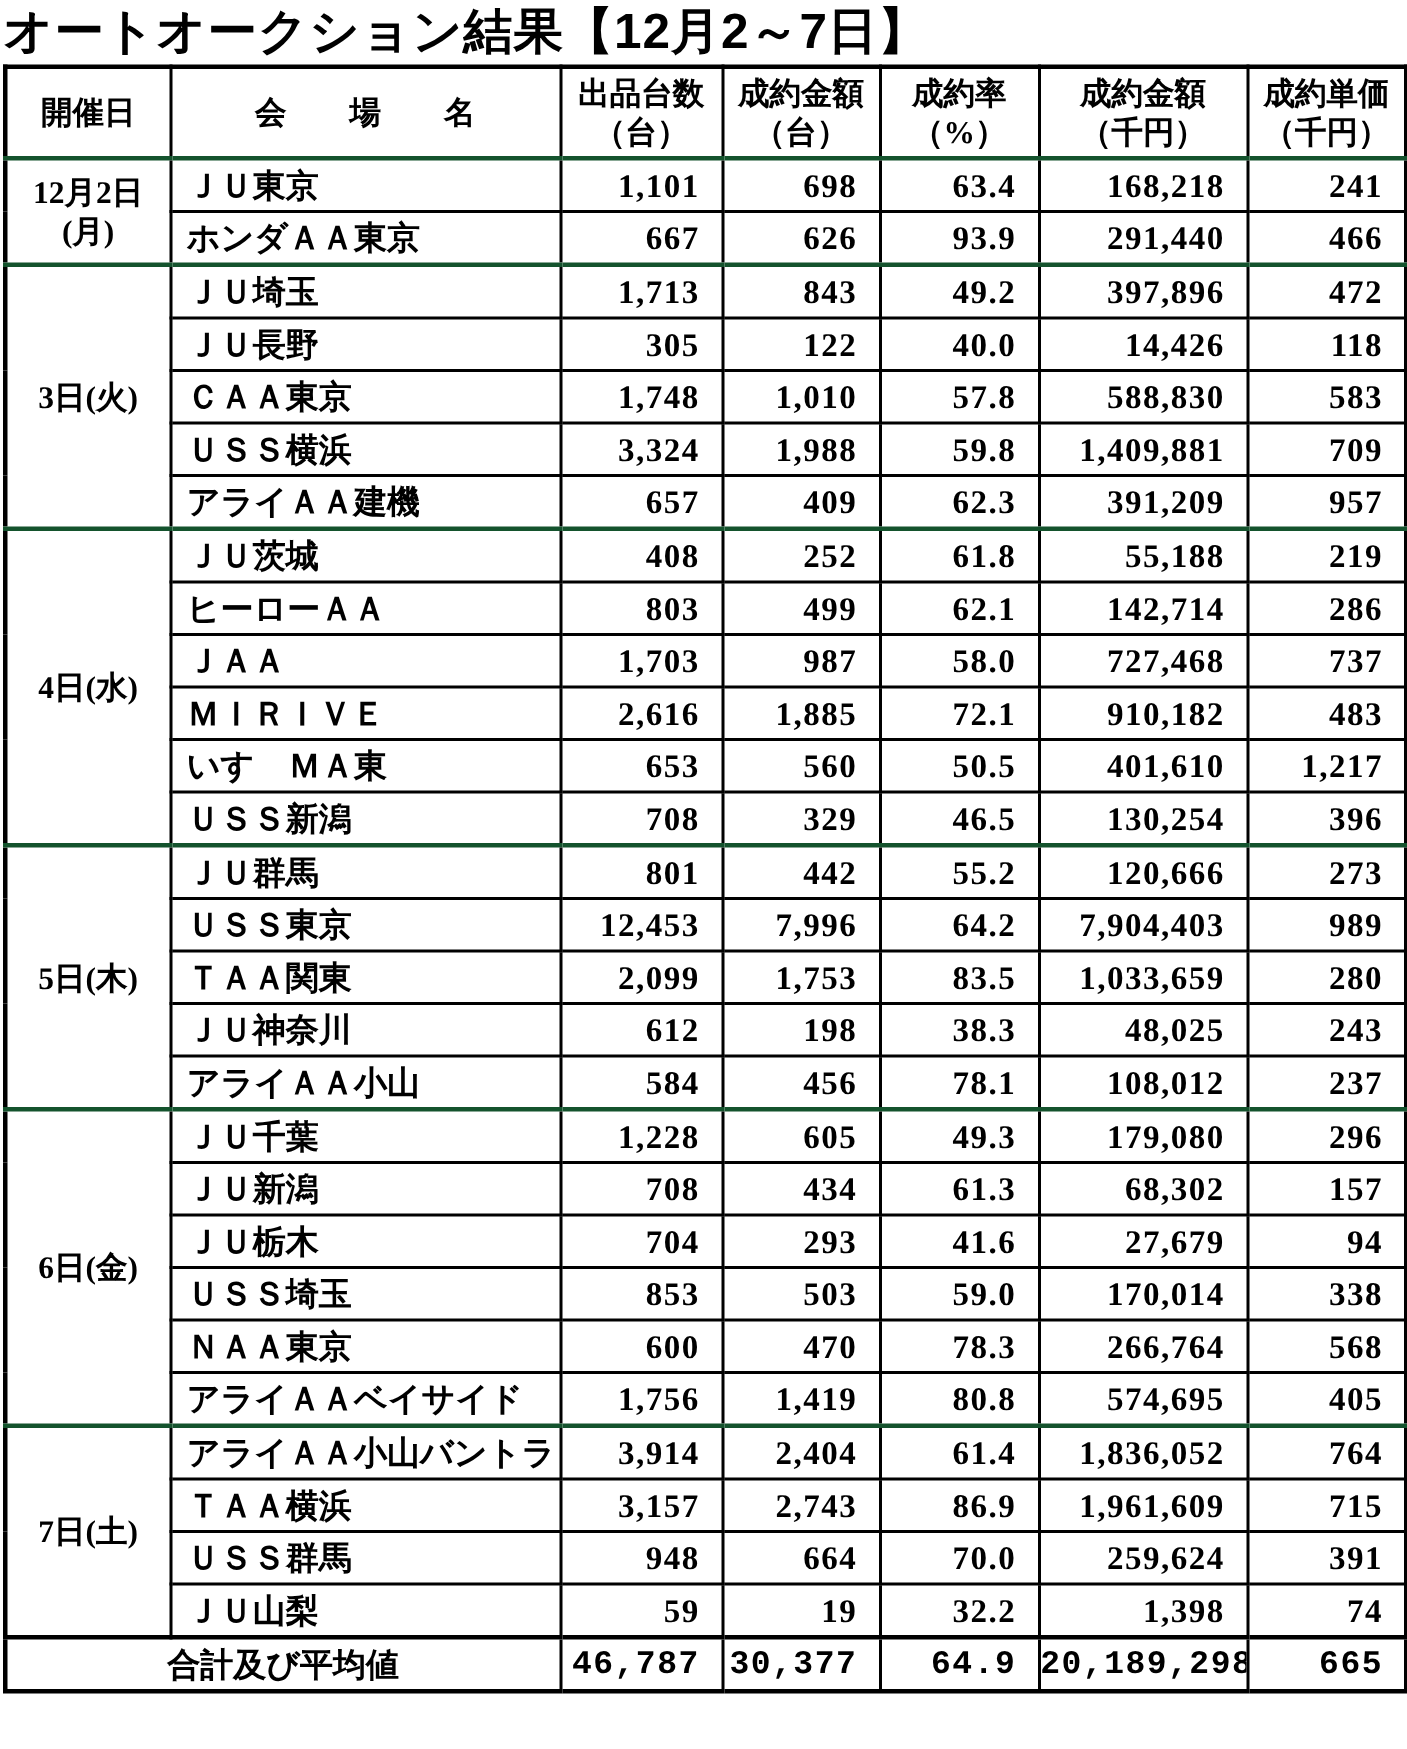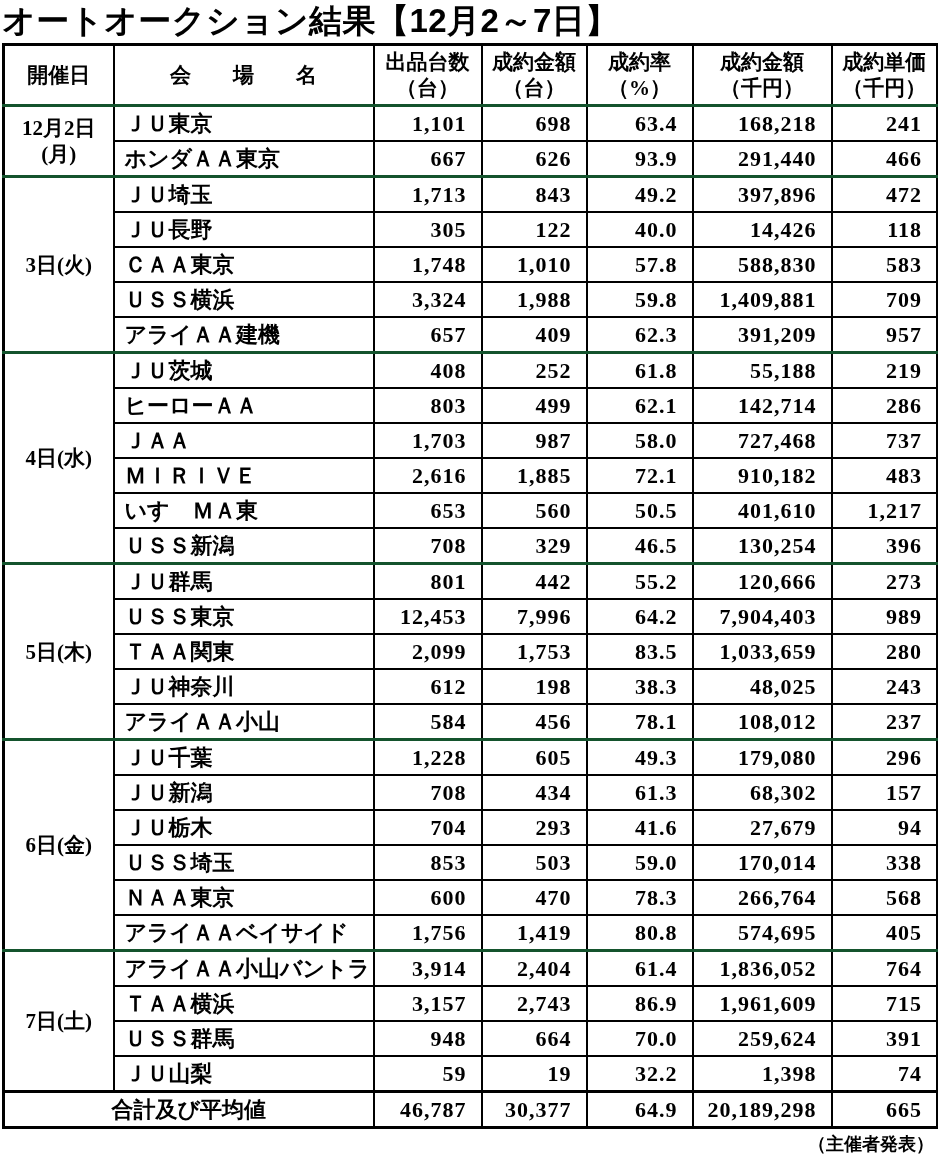--- a/index.html
+++ b/index.html
@@ -70,21 +70,21 @@
   .venue-cell {
     text-align: left;
     padding-left: 10px;
   }
   .num-cell {
     text-align: right;
     padding-right: 14px;
     letter-spacing: 1px;
   }
   tr.group-start td { border-top: 3px solid #14532d; }
-  tfoot td { border-top: 3px solid #000; border-bottom: 3px solid #000; }
+  tfoot td { border-top: 3px solid #000; border-bottom: 3px solid #000; font-family: Liberation Mono, monospace; }
   .total-label { text-align: center; }
   .footer-note {
     font-family: "Liberation Sans", sans-serif;
     font-weight: bold;
     font-size: 18px;
     text-align: right;
     padding: 3px 4px 0 0;
     white-space: nowrap;
   }
 </style>
@@ -385,15 +385,14 @@
         <td colspan="2" class="total-label">合計及び平均値</td>
         <td class="num-cell">46,787</td>
         <td class="num-cell">30,377</td>
         <td class="num-cell">64.9</td>
         <td class="num-cell">20,189,298</td>
         <td class="num-cell">665</td>
       </tr>
     </tfoot>
   </table>
 
-  <div class="footer-note">（主催者発表）</div>
 
 </div>
 
 </body></html>

